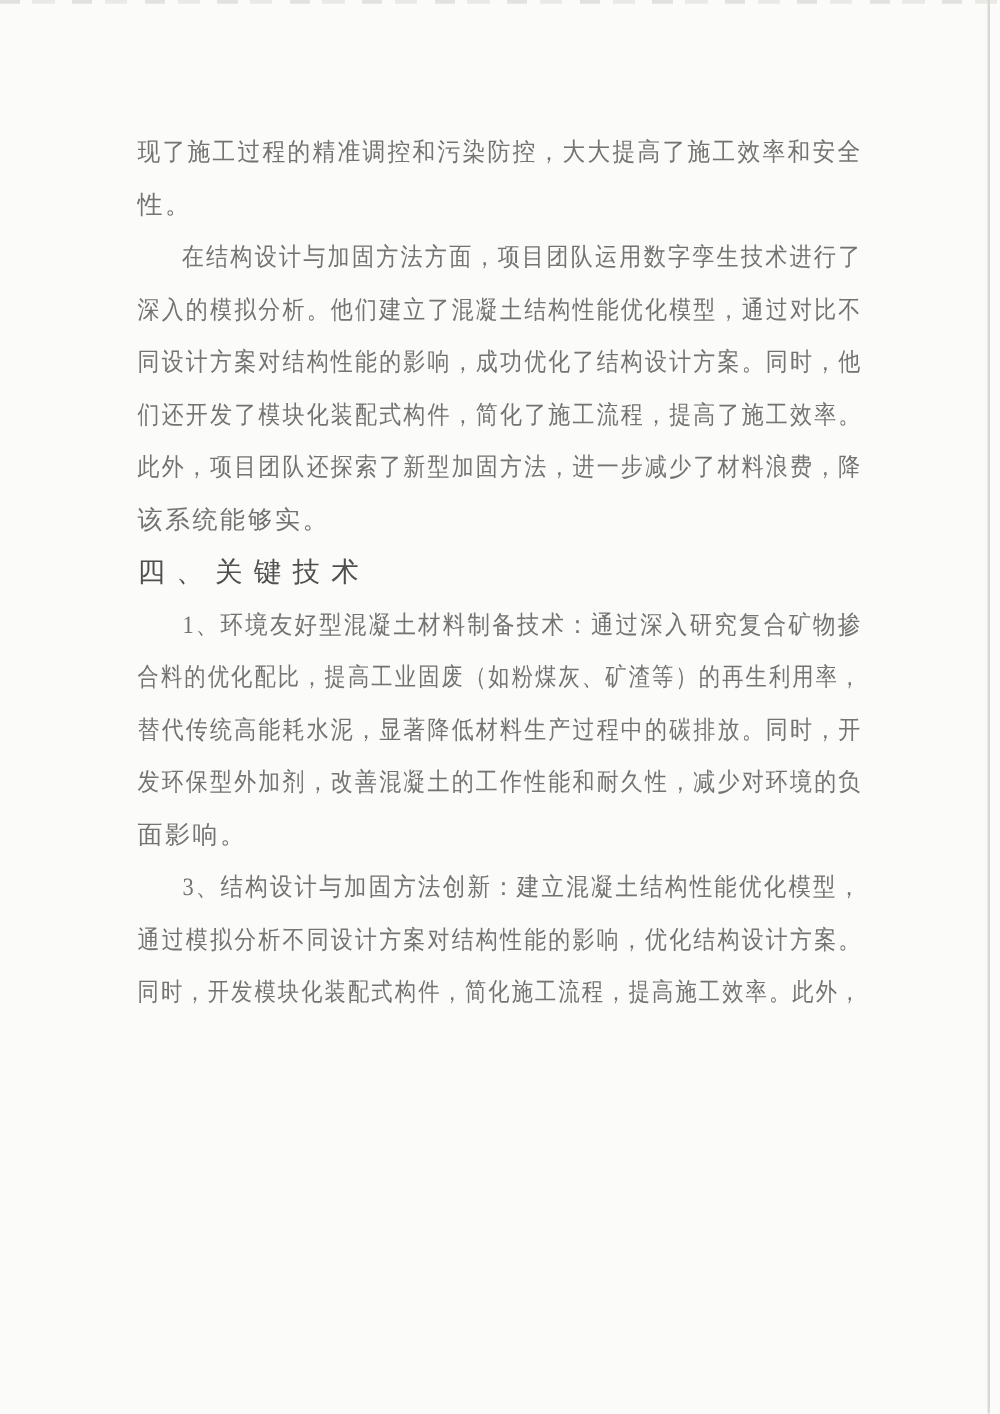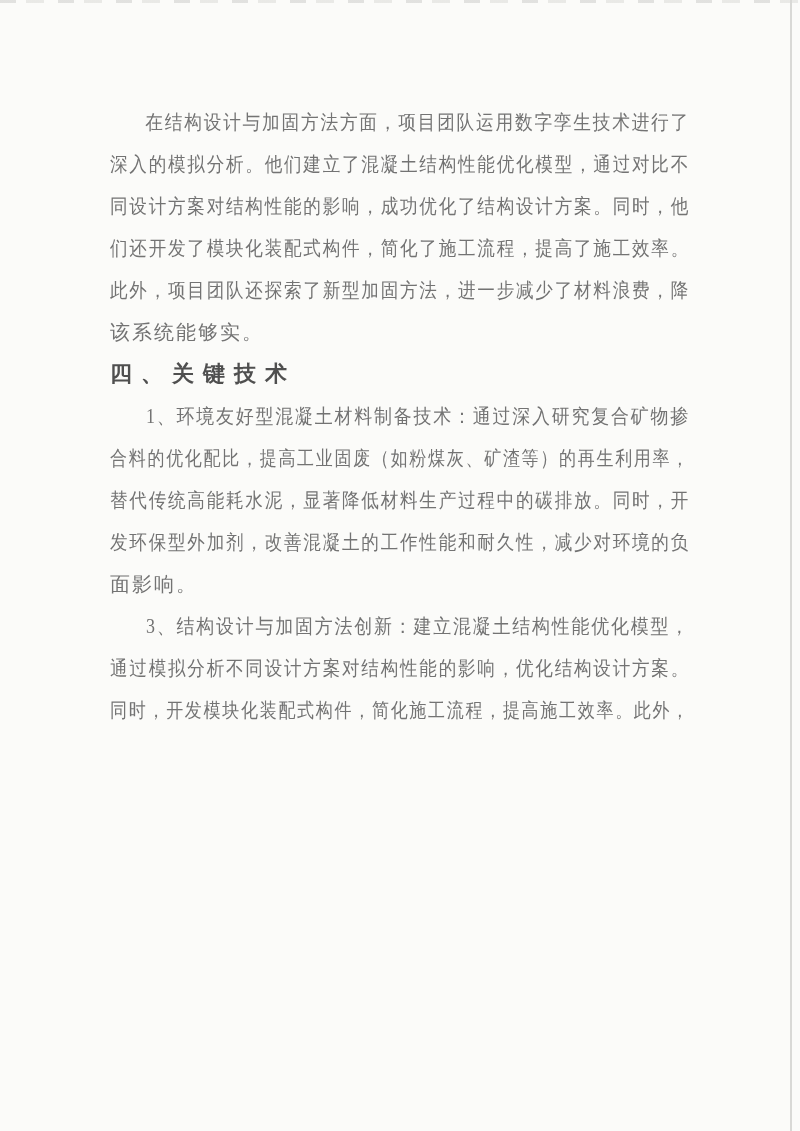--- a/index.html
+++ b/index.html
@@ -55,36 +55,40 @@
     white-space: nowrap; 
   }
   .indent {
     text-indent: 2em;
   }
   .heading {
     font-size: 22px;
     line-height: 42px;
     height: 42px;
     margin: 0;
-    font-weight: bold;
+    font-weight: normal;
     color: var(--hd, #4f4f4f);
     letter-spacing: 9px;
   }
   .para { margin: 0; }
 </style>
 </head>
 <body>
 
 <div class="page">
 
   <div class="top-edge"></div>
   <div class="scan-line"></div>
 
   <div class="content">
 
+    <div class="para">
+      <div class="line fill" style="transform-origin: 0px 50%; transform: scaleX(0.909091); text-align-last: left;">现了施工过程的精准调控和污染防控，大大提高了施工效率和安全</div>
+      <div class="line">性。</div>
+    </div>
 
     <div class="para">
       <div class="line fill indent" style="transform-origin: 0px 50%; transform: scaleX(0.884146); text-align-last: left;">在结构设计与加固方法方面，项目团队运用数字孪生技术进行了</div>
       <div class="line fill" style="transform-origin: 0px 50%; transform: scaleX(0.878788); text-align-last: left;">深入的模拟分析。他们建立了混凝土结构性能优化模型，通过对比不</div>
       <div class="line fill" style="transform-origin: 0px 50%; transform: scaleX(0.878788); text-align-last: left;">同设计方案对结构性能的影响，成功优化了结构设计方案。同时，他</div>
       <div class="line fill" style="transform-origin: 0px 50%; transform: scaleX(0.878788); text-align-last: left;">们还开发了模块化装配式构件，简化了施工流程，提高了施工效率。</div>
       <div class="line fill" style="transform-origin: 0px 50%; transform: scaleX(0.878788); text-align-last: left;">此外，项目团队还探索了新型加固方法，进一步减少了材料浪费，降</div>
       <div class="line">该系统能够实。</div>
     </div>
 

